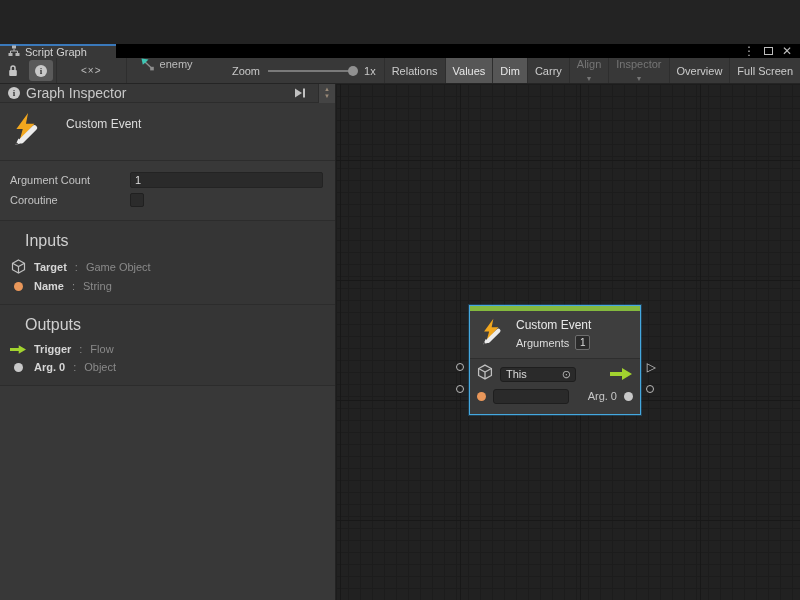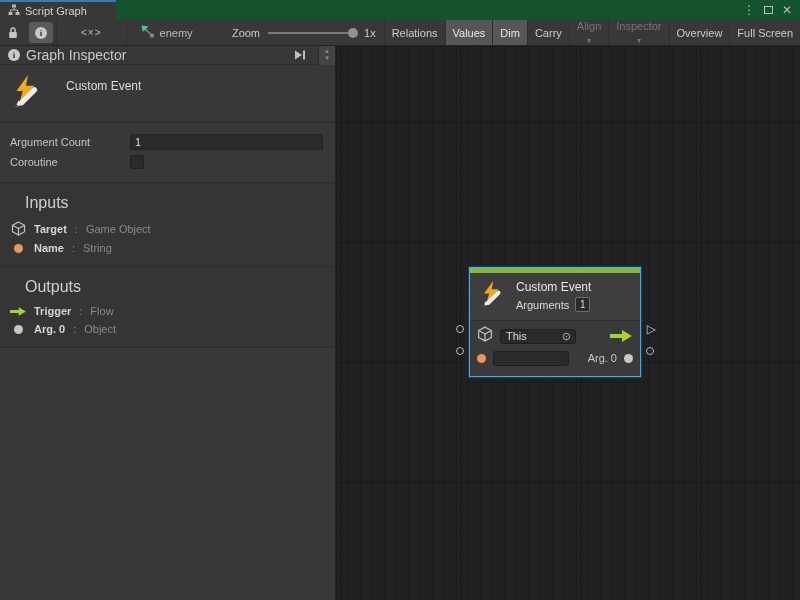--- a/index.html
+++ b/index.html
@@ -1,35 +1,35 @@
 <!DOCTYPE html>
 <html><head>
 <meta charset="utf-8">
 <style>
   * { margin:0; padding:0; box-sizing:border-box; }
   html,body { width:800px; height:600px; overflow:hidden; background:#232323;
     font-family:"Liberation Sans", sans-serif; -webkit-font-smoothing:antialiased; }
   .window { width:800px; height:600px; display:flex; flex-direction:column; }
 
   
-  .tabbar { height:20px; background:#14532d; display:flex; align-items:stretch; flex:0 0 auto; }
+  .tabbar { height:14px; background:#000000; display:flex; align-items:stretch; flex:0 0 auto;margin-top:44px; }
   .tab { width:116px; background:#383838; border-top:2px solid #3a79bb; display:flex;
     align-items:center; gap:5px; padding:0 8px; color:#d2d2d2; font-size:11px; }
   .tabbar .fill { flex:1; }
   .winctl { display:flex; align-items:center; gap:9px; padding:0 8px; color:#bdbdbd; }
   .winctl .glyph { font-size:12px; line-height:12px; cursor:default; }
   .maxbox { width:9px; height:8px; border:1.4px solid #bdbdbd; }
 
   
   .toolbar { height:26px; background:#383838; border-bottom:1px solid #242424;
     display:flex; align-items:stretch; flex:0 0 auto; color:#c8c8c8; font-size:11px; }
   .tool-ic { display:flex; align-items:center; justify-content:center; padding:0 7px; }
   .tool-ic.active { background:#5a5a5a; border-radius:3px; margin:2px 3px; padding:0 6px; }
   .vdiv { width:1px; background:#2e2e2e; margin:0; }
-  .graphcrumb { display:flex; align-items:center; gap:5px; padding:0 12px 0 14px; color:#bdbdbd; }
+  .graphcrumb { display:flex; align-items:flex-start; gap:5px; padding:0 12px 0 14px; color:#bdbdbd; }
   .zoomgrp { display:flex; align-items:center; gap:8px; margin-left:auto; padding:0 8px; }
   .ztrack { width:88px; height:2px; background:#7a7a7a; position:relative; }
   .zhandle { position:absolute; right:-2px; top:-4px; width:10px; height:10px;
     border-radius:50%; background:#919191; }
   .tbtn { display:flex; align-items:center; gap:4px; padding:0 7px; border-left:1px solid #2e2e2e;
     color:#cccccc; white-space:nowrap; cursor:default; }
   .tbtn.active { background:#565656; color:#e8e8e8; }
   .tbtn.disabled { color:#757575;flex-direction:column; }
   .dd { font-size:7px; position:relative; top:1px; }
 

